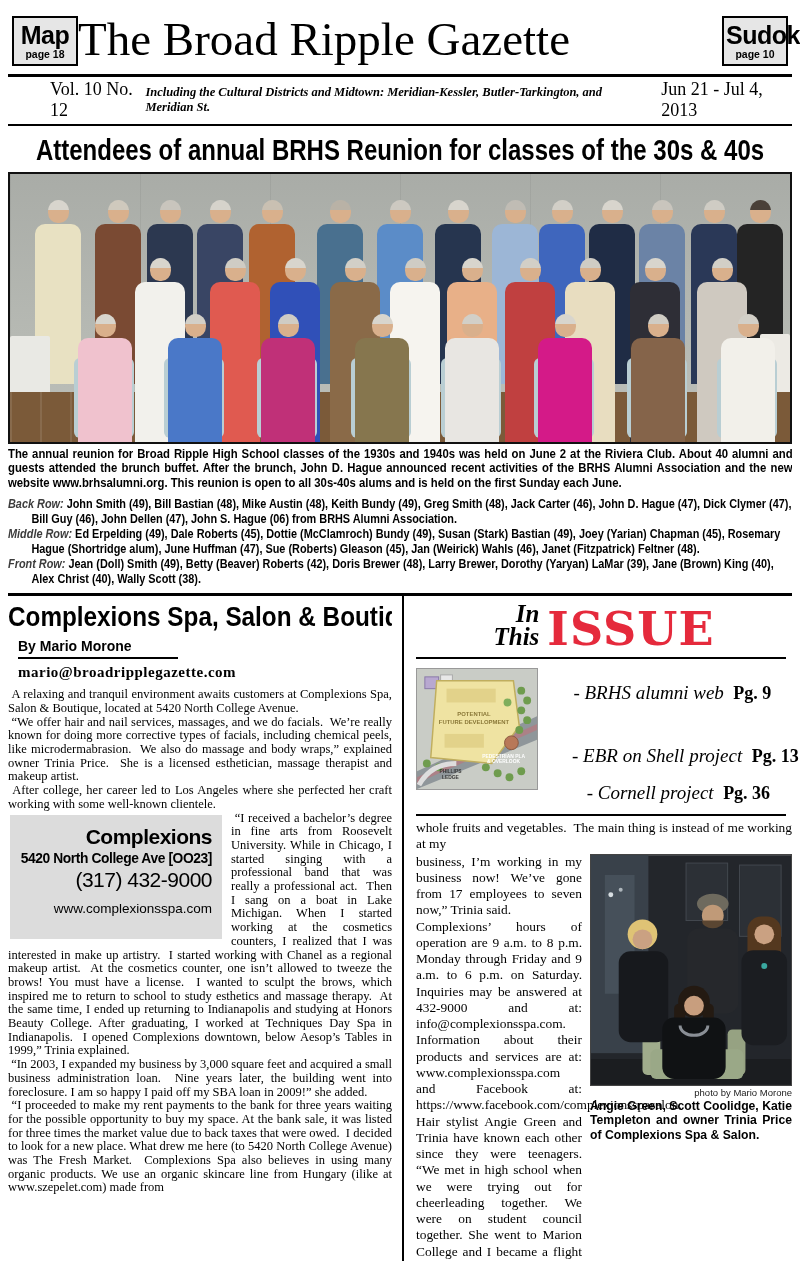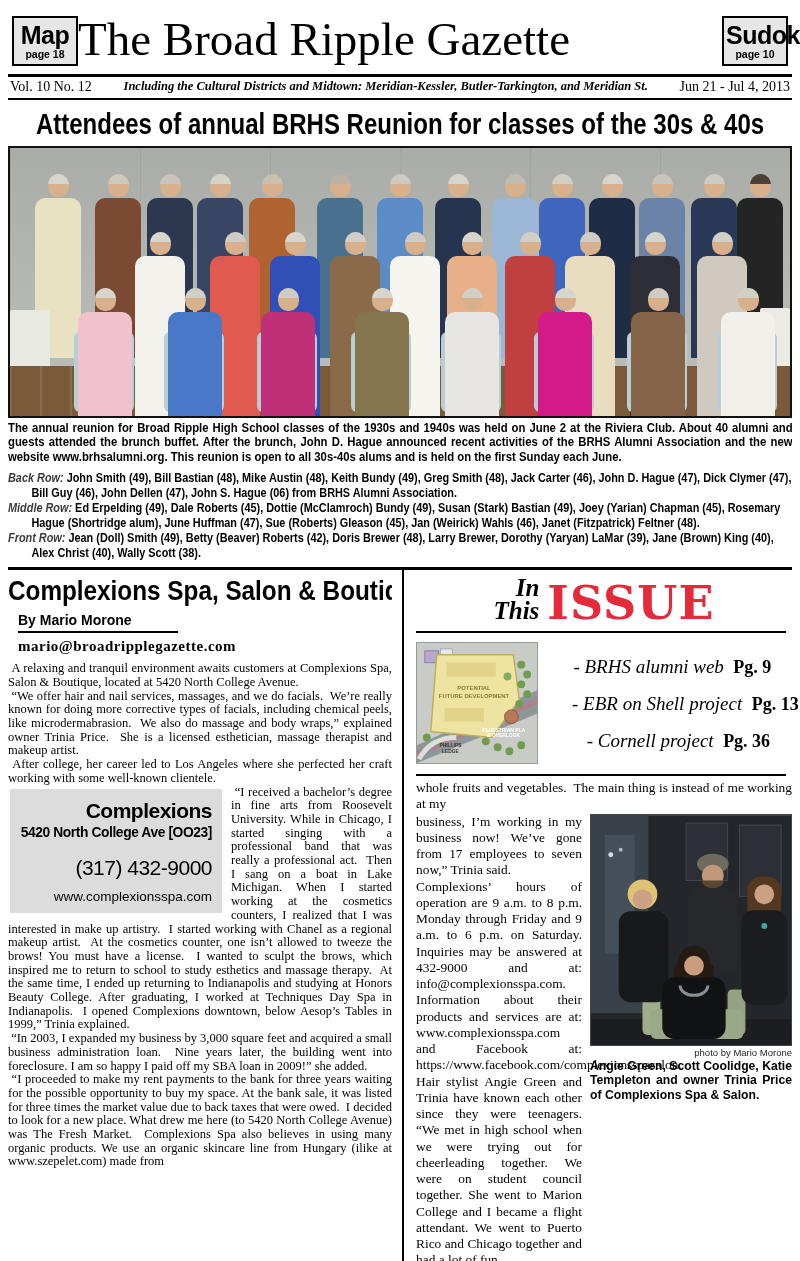--- a/index.html
+++ b/index.html
@@ -10,21 +10,21 @@
   }
   
   .masthead-row { display:flex; align-items:center; padding:16px 12px 8px; }
   .corner-box { width:66px; border:2px solid #000; background:#e6e6e6; text-align:center; padding:5px 2px 3px; }
   .corner-title { font-family:"Liberation Sans",sans-serif; font-weight:bold; font-size:25px; line-height:1; letter-spacing:-.5px;}
   .corner-page { font-family:"Liberation Sans",sans-serif; font-weight:bold; font-size:10.5px; line-height:1.2; }
   .masthead-title { flex:1; text-align:left; font-size:47px; line-height:1; padding-bottom:2px; }
   .rule-thick { border-top:3px solid #000; margin:0 8px; }
   .rule-med   { border-top:2.5px solid #000; margin:0 8px; }
   .vol-row { display:flex; justify-content:space-between; align-items:center; padding:2px 10px 3px; }
-  .vol-left, .vol-right { font-size:14px; }
+  .vol-left, .vol-right { font-size:18px;margin-left:40px; }
   .vol-tagline { font-size:12.5px; font-weight:bold; font-style:italic; }
   
   .squeeze80 { transform:scaleX(.8);  transform-origin:0 50%; width:125%;   }
   .squeeze90 { transform:scaleX(.9);  transform-origin:0 0;   width:111.2%; }
   
   .headline { font-family:"Liberation Sans",sans-serif; font-weight:bold; font-size:30px;
               text-align:center; margin:7px 0 5px; white-space:nowrap; }
   .photo-wrap { margin:0 8px; }
   .group-photo { position:relative; height:272px; border:2px solid #111; overflow:hidden;
       background:linear-gradient(180deg,#a9aca7 0%, #b6b9b3 60%, #bcbfb9 100%); }
@@ -51,21 +51,21 @@
   .spa-headline { font-family:"Liberation Sans",sans-serif; font-weight:bold; font-size:27px;
                   white-space:nowrap; margin:4px 0 4px; }
   .byline { font-family:"Liberation Sans",sans-serif; font-weight:bold; font-size:14px;
             border-bottom:2px solid #000; display:inline-block; padding:0 46px 3px 0; margin-left:10px; }
   .email { font-weight:bold; font-size:15px; margin:5px 0 7px 10px; letter-spacing:.5px; }
   .body-p { font-size:12.5px; line-height:13.7px; text-align:justify; white-space:pre-wrap; }
   .adbox { float:left; width:212px; height:124px; background:#dcdcdc; margin:3px 9px 3px 2px; padding:10px 10px 0;
            font-family:"Liberation Sans",sans-serif;text-align:right; }
   .adbox .ad-name { font-weight:bold; font-size:21px; letter-spacing:-.5px; }
   .adbox .ad-addr { font-weight:bold; font-size:13.8px; margin-top:2px; letter-spacing:-.4px;}
-  .adbox .ad-phone { font-size:21px; margin-top:16px; letter-spacing:-.5px;}
+  .adbox .ad-phone { font-size:21px; margin-top:2px; letter-spacing:-.5px;}
   .adbox .ad-site { font-size:13.5px; margin-top:9px; }
   
   .issue-head { display:flex; align-items:flex-end; justify-content:center; gap:8px; padding-top:4px; }
   .issue-prefix { font-style:italic; font-weight:bold; font-size:25px; line-height:.92; text-align:right; padding-bottom:4px;}
   .issue-word { font-family:"DejaVu Serif",serif; font-weight:bold; font-size:46px; line-height:.95; letter-spacing:1px; }
   .issue-rule { border-top:2px solid #000; margin:5px 6px 9px 0; }
   .issue-body { display:flex; gap:8px; }
   .issue-map { flex:none; border:1px solid #999; }
   .issue-items { flex:1; display:flex; flex-direction:column; gap:15px; align-items:center; padding-top:14px; }
   .issue-item { font-style:italic; font-size:19px; white-space:nowrap; }
@@ -324,21 +324,21 @@
           <path d="M2,118 Q14,96 40,96" fill="none" stroke="#dddddd" stroke-width="5"></path>
           <text x="58" y="48" text-anchor="middle" font-size="6" font-weight="bold" fill="#8a7838" font-family="Liberation Sans,sans-serif">POTENTIAL</text>
           <text x="58" y="56" text-anchor="middle" font-size="6" font-weight="bold" fill="#8a7838" font-family="Liberation Sans,sans-serif">FUTURE DEVELOPMENT</text>
           <text x="88" y="90" text-anchor="middle" font-size="5" font-weight="bold" fill="#fff" font-family="Liberation Sans,sans-serif">PEDESTRIAN PLA</text>
           <text x="88" y="96" text-anchor="middle" font-size="5" font-weight="bold" fill="#fff" font-family="Liberation Sans,sans-serif">&amp; OVERLOOK</text>
           <text x="34" y="106" text-anchor="middle" font-size="5" font-weight="bold" fill="#333" font-family="Liberation Sans,sans-serif">PHILLIPS</text>
           <text x="34" y="112" text-anchor="middle" font-size="5" font-weight="bold" fill="#333" font-family="Liberation Sans,sans-serif">LEDGE</text>
         </svg>
         <div class="issue-items">
           <div class="issue-item"><span>- BRHS alumni web</span>&nbsp; <b>Pg. 9</b></div>
-          <div class="issue-item" style="margin-left:26px;"><span>- EBR on Shell project</span>&nbsp; <b>Pg. 13</b></div>
+          <div class="issue-item" style="margin-left:26px;margin-top:26px;"><span>- EBR on Shell project</span>&nbsp; <b>Pg. 13</b></div>
           <div class="issue-item" style="margin-left:12px;"><span>- Cornell project</span>&nbsp; <b>Pg. 36</b></div>
         </div>
       </div>
       <div class="issue-rule2"></div>
 
       <div class="cont-line">whole fruits and vegetables.  The main thing is instead of me working at my</div>
       <div class="cont-row">
         <div class="cont-text">business, I’m working in my business now!  We’ve gone from 17 employees to seven now,” Trinia said.
  Complexions’ hours of operation are 9 a.m. to 8 p.m. Monday through Friday and 9 a.m. to 6 p.m. on Saturday. Inquiries may be answered at 432-9000 and at: info@complexionsspa.com. Information about their products and services are at: www.complexionsspa.com and Facebook at: https://www.facebook.com/complexionsspasalon.
  Hair stylist Angie Green and Trinia have known each other since they were teenagers.  “We met in high school when we were trying out for cheerleading together.  We were on student council together.  She went to Marion College and I became a flight attendant.  We went to Puerto Rico and Chicago together and had a lot of fun</div>

